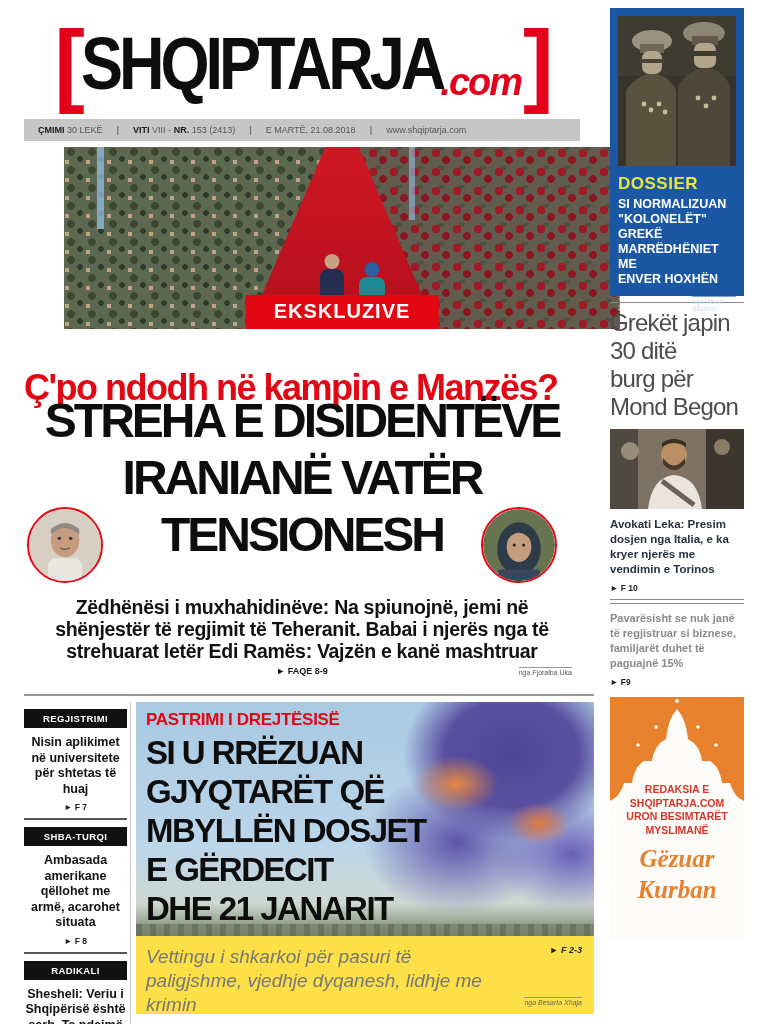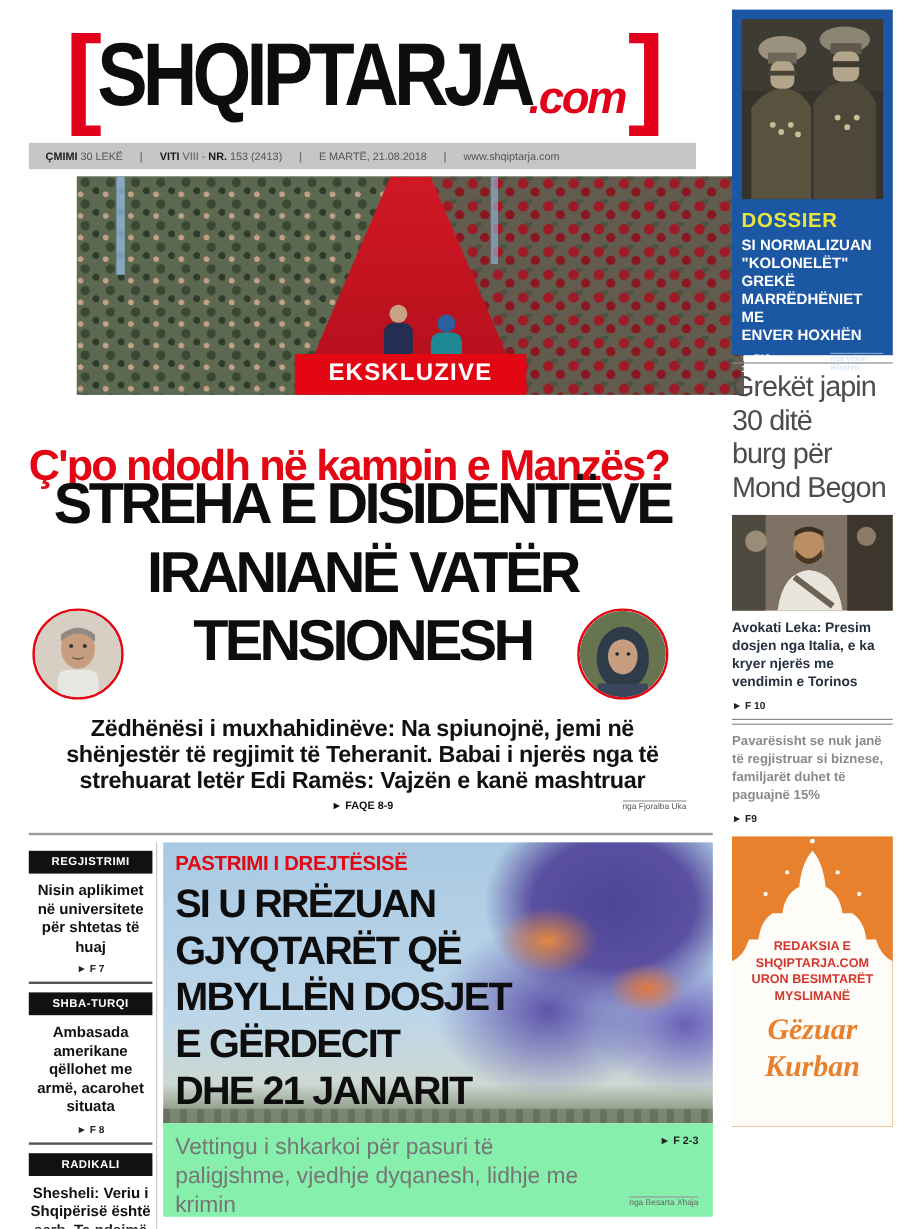--- a/index.html
+++ b/index.html
@@ -93,34 +93,34 @@
       radial-gradient(ellipse 150px 120px at 82% 22%, #4e4596 0%, #5a4fa0 45%, rgba(90,79,160,0) 72%),
       radial-gradient(ellipse 130px 100px at 70% 60%, #5e54aa 0%, rgba(94,84,170,0) 72%),
       radial-gradient(ellipse 110px 80px at 95% 65%, #6a5fb8 0%, rgba(106,95,184,0) 72%),
       linear-gradient(180deg,#a9c9e2 0%, #bcd6ea 62%, #cdd8d2 86%, #93a18c 95%, #76856d 100%); }
   .c-skyline { position:absolute; bottom:0; left:0; right:0; height:12px; opacity:.8;
     background:repeating-linear-gradient(90deg,#5f6b59 0 6px,#77836d 6px 14px); }
   .c-label { position:absolute; top:8px; left:10px; color:#e30613; font-weight:900; font-size:17px;
              letter-spacing:-0.3px; }
   .c-headline { position:absolute; top:31px; left:10px; color:#0d0d0d; font-weight:900;
                 font-size:33px; line-height:39px; letter-spacing:-1.5px; }
-  .c-caption { position:relative; width:100%; height:78px; background:#86efac; }
+  .c-caption { position:relative; width:100%; height:78px; background:#fde047;font-style:italic; }
   .c-caption .ctext { position:absolute; top:9px; left:10px; width:350px; color:#767676;
                       font-size:19px; line-height:24px; }
   .c-caption .cref { position:absolute; top:9px; right:12px; font-size:9px; font-weight:800; color:#222; }
   .c-caption .cbyline { position:absolute; bottom:8px; right:12px; font-size:7px; color:#666;
                         border-top:1px solid #999; padding-top:1px; }
 
   
   .sidebar { position:absolute; top:8px; left:610px; width:134px; }
   .dossier { background:#1b57a3; padding:8px 8px 8px; height:288px; }
   .dossier svg.officers { display:block; width:118px; height:150px; }
   .dossier-label { color:#e9e53c; font-weight:900; font-size:17px; letter-spacing:.5px; margin-top:8px; }
   .dossier-headline { color:#fff; font-weight:800; font-size:12.5px; line-height:15px; margin-top:3px; }
-  .dossier-foot { display:flex; justify-content:space-between; margin-top:7px;gap:47px; }
+  .dossier-foot { display:flex; justify-content:space-between; align-items:flex-end; margin-top:7px;gap:47px; }
   .dossier-foot .dref { color:#fff; font-size:8px; font-weight:800; }
   .dossier-foot .dbyline { color:#cfe0f2; font-size:6.5px; border-top:1px solid #7ea3cf; padding-top:1px; }
 
   .sb-divider { border-top:1.5px solid #8a8a8a; margin:6px 0; }
   .sb-divider-double { height:5px; border-top:1.5px solid #8a8a8a; border-bottom:1.5px solid #8a8a8a; margin:6px 0; }
 
   .story2-headline { color:#4c4c4c; font-weight:400; font-size:24px; line-height:28px; letter-spacing:-0.8px; }
   .story2 svg.begon { display:block; width:134px; height:80px; margin-top:8px; }
   .story2-text { color:#26313f; font-weight:800; font-size:11.5px; line-height:15px; margin-top:8px; }
   .sb-ref { font-size:8.5px; font-weight:800; color:#222; margin-top:6px; }

